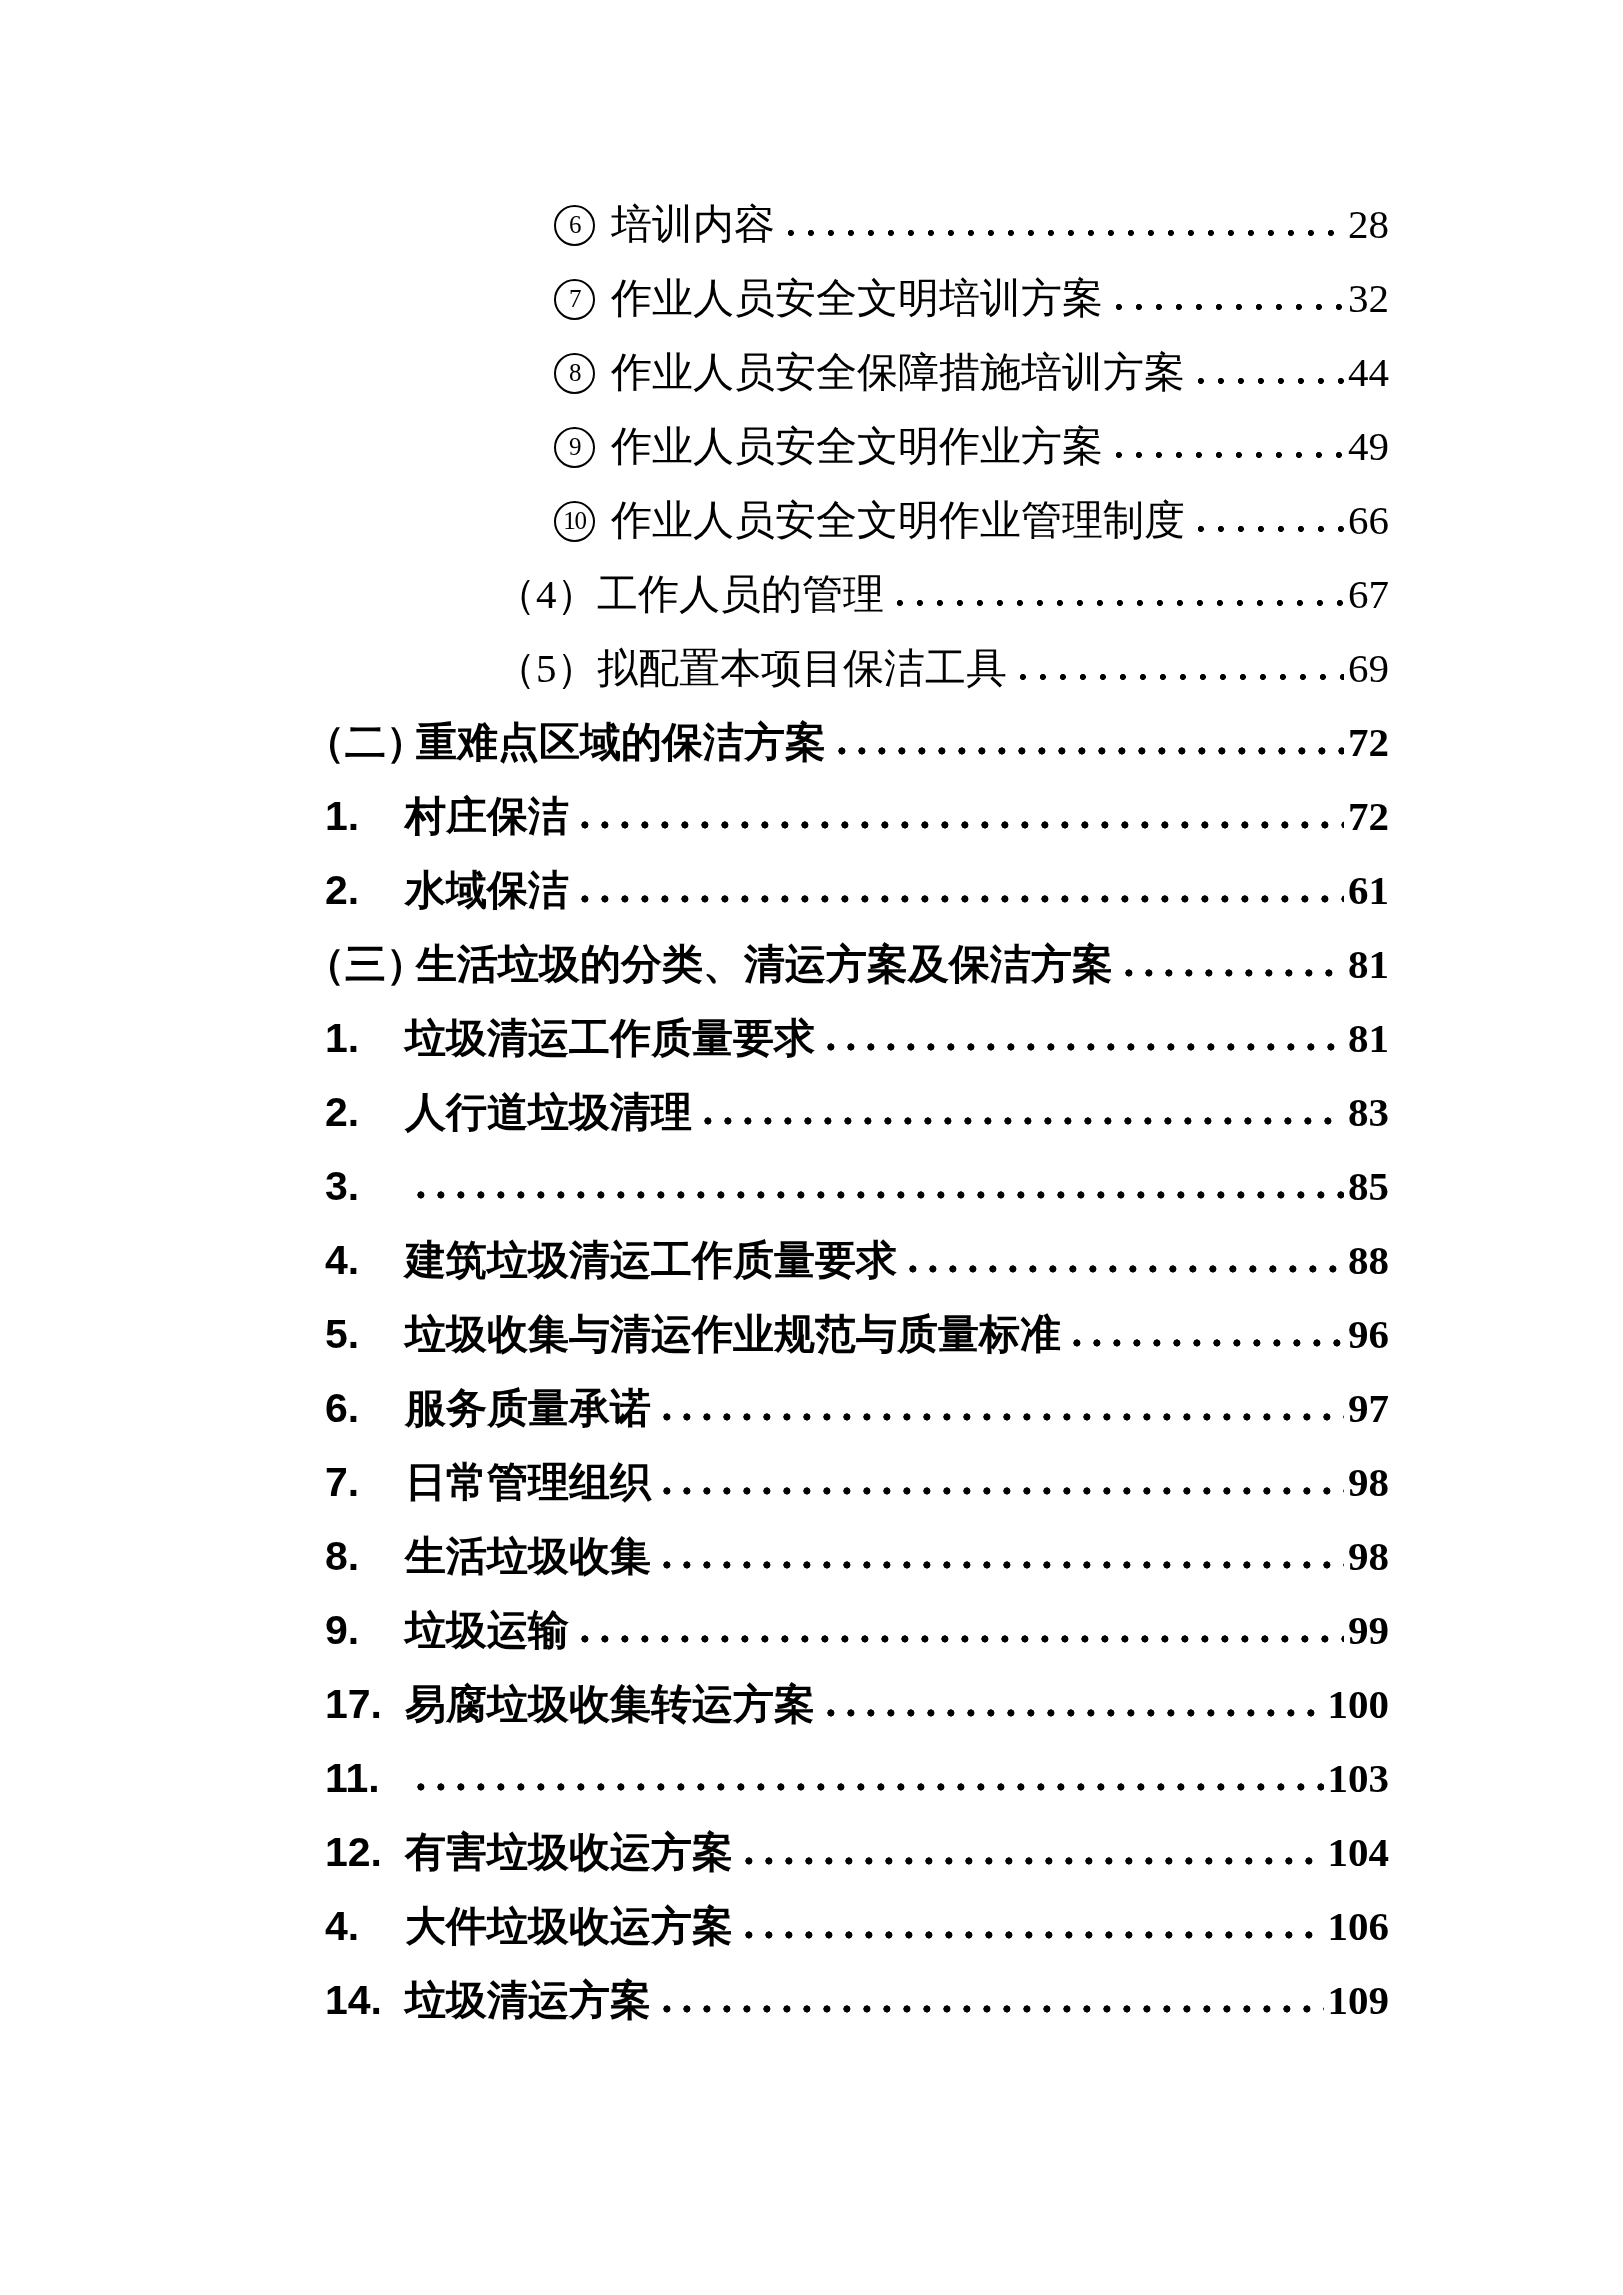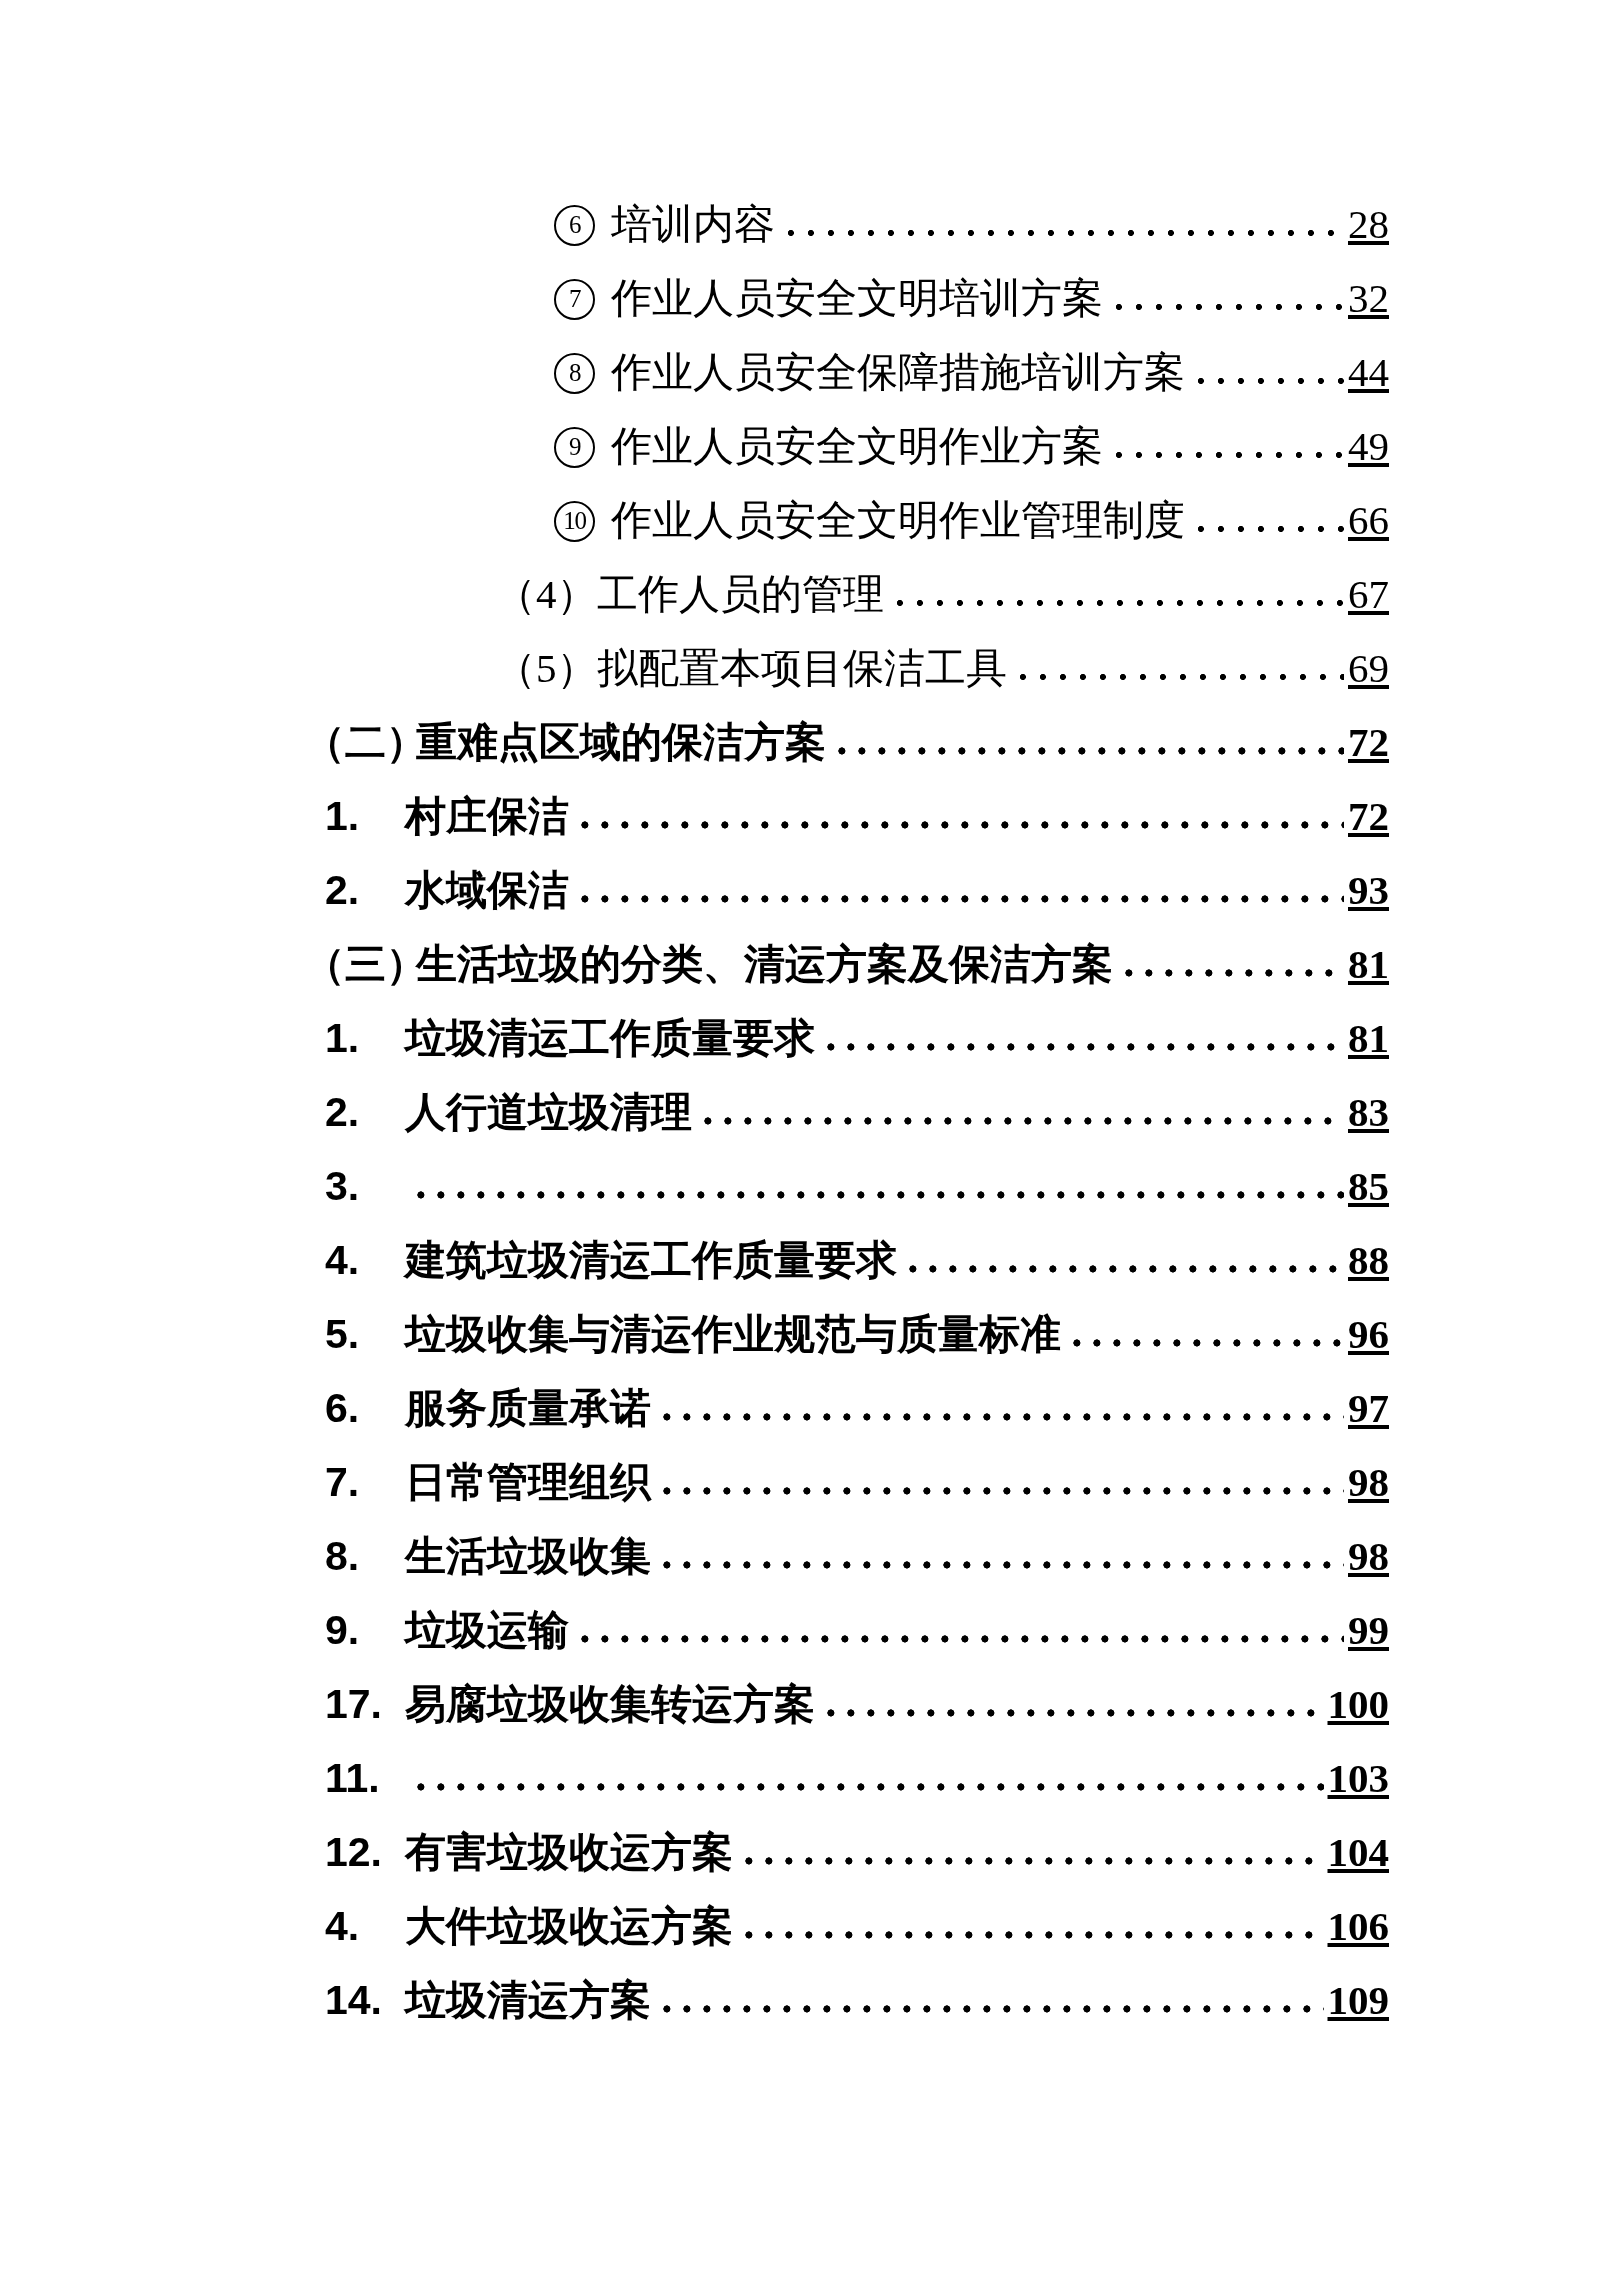--- a/index.html
+++ b/index.html
@@ -71,21 +71,20 @@
     background-repeat: repeat-x;
     background-position: left bottom 25px;
   }
   .toc-row.bold .leader {
     background-image: radial-gradient(circle at 3.9px 3.9px, #000 3.3px, rgba(0,0,0,0) 3.8px);
   }
   .page-num {
     flex: 0 0 auto;
     font-family: "Liberation Serif", "DejaVu Serif", serif;
     text-align: left;
-    text-decoration: underline;
   }
 </style>
 </head>
 <body>
 
 <div class="doc-page">
   <div class="toc" id="toc-list">
       <div class="toc-row lv-circled">
     <span class="prefix">
           <span class="circle">6</span>
@@ -147,21 +146,21 @@
       <div class="toc-row lv-numbered bold">
     <span class="prefix">1.</span>
     <span class="title">村庄保洁</span>
     <span class="leader"></span>
     <span class="page-num">72</span>
   </div>
       <div class="toc-row lv-numbered bold">
     <span class="prefix">2.</span>
     <span class="title">水域保洁</span>
     <span class="leader"></span>
-    <span class="page-num">93</span>
+    <span class="page-num">61</span>
   </div>
       <div class="toc-row lv-section bold">
     <span class="prefix">（三）</span>
     <span class="title">生活垃圾的分类、清运方案及保洁方案</span>
     <span class="leader"></span>
     <span class="page-num">81</span>
   </div>
       <div class="toc-row lv-numbered bold">
     <span class="prefix">1.</span>
     <span class="title">垃圾清运工作质量要求</span>

